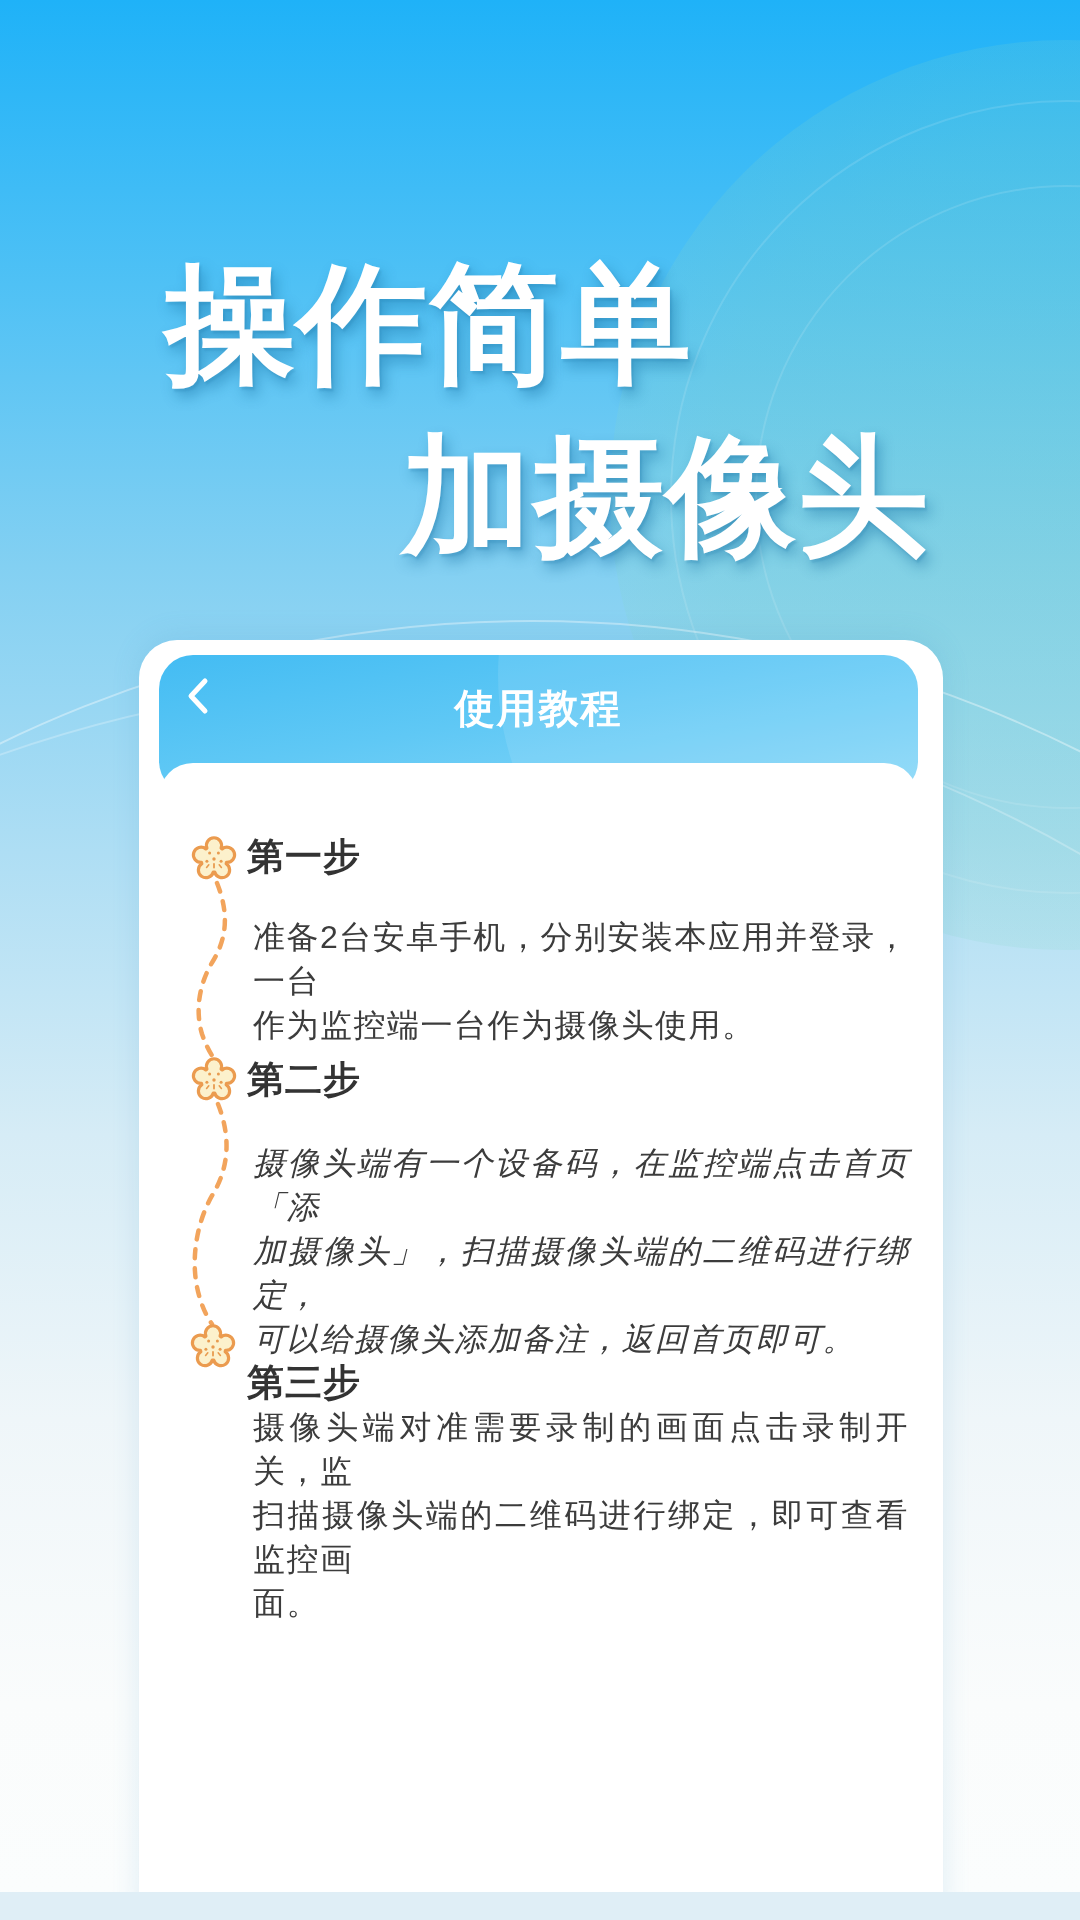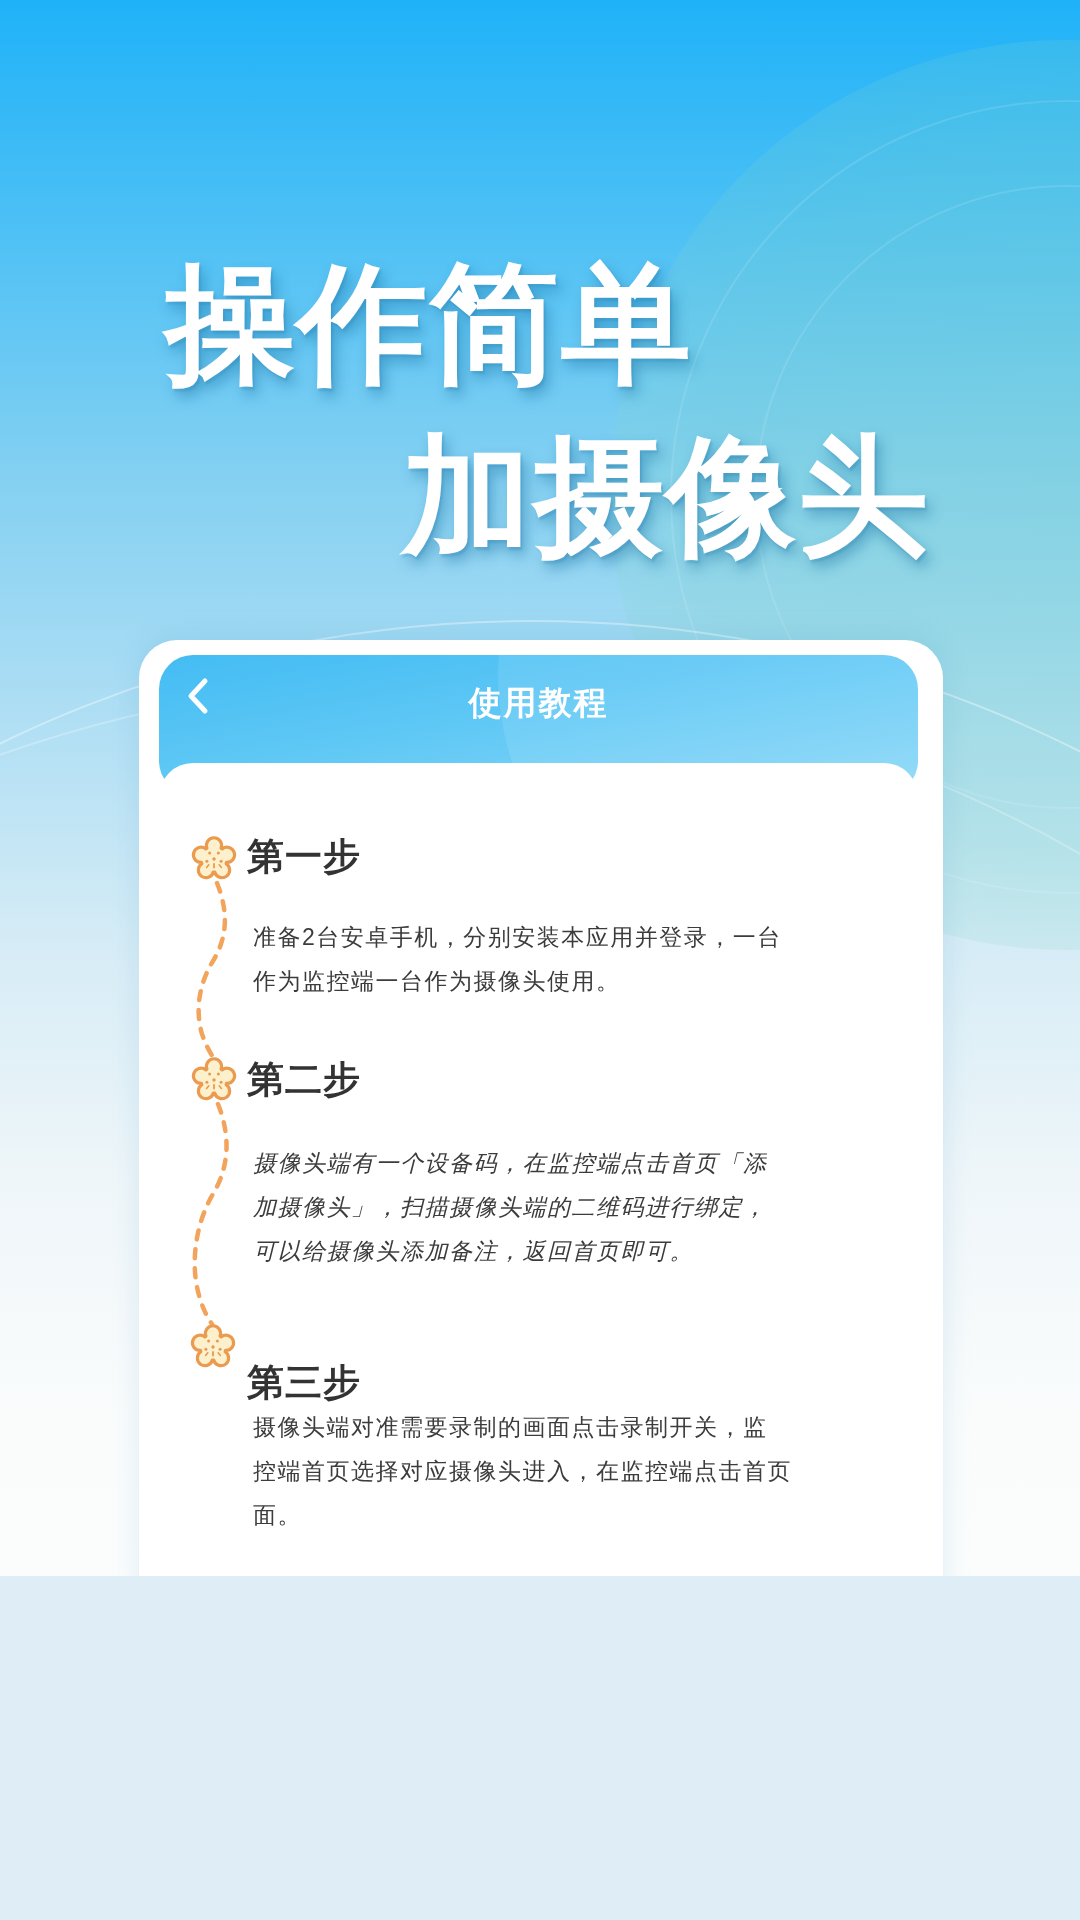--- a/index.html
+++ b/index.html
@@ -1,17 +1,17 @@
 <!DOCTYPE html>
 <html><head>
 <meta charset="utf-8">
 <style>
   html,body{margin:0;padding:0;background:#dfeef6;}
   .screen{
-    position:relative;width:1080px;height:1576px;overflow:hidden;
+    position:relative;width:1080px;height:1892px;overflow:hidden;
     font-family:"Liberation Sans","DejaVu Sans",sans-serif;
     background:linear-gradient(180deg,#1FB2F8 0%,#4FC1F5 15%,#83D0F2 30%,
       #AEDEF4 45%,#D6ECF6 60%,#EFF6F9 75%,#FAFCFC 90%,#FBFDFD 100%);
   }
   
   .bg-big-circle{position:absolute;left:610px;top:40px;width:910px;height:910px;border-radius:50%;
     background:radial-gradient(circle,rgba(126,211,194,0.30) 0%,rgba(126,211,194,0.24) 55%,
       rgba(140,216,205,0.12) 80%,rgba(140,216,205,0) 99%);}
   .bg-ring{position:absolute;border-radius:50%;border:2px solid rgba(255,255,255,0.12);}
   .bg-ring.r1{left:755px;top:185px;width:620px;height:620px;}
@@ -28,31 +28,31 @@
   
   .card{position:absolute;left:139px;top:640px;width:804px;height:1280px;background:#ffffff;
     border-radius:38px 38px 0 0;box-shadow:0 -4px 28px rgba(70,150,200,0.16);}
   .card-header{position:absolute;left:20px;top:15px;width:759px;height:140px;border-radius:34px;
     background:linear-gradient(170deg,#43BCF3 0%,#5FC8F5 45%,#8BD8F8 100%);overflow:hidden;}
   .card-header::after{content:"";position:absolute;right:-140px;top:-260px;width:560px;height:560px;
     border-radius:50%;background:rgba(255,255,255,0.10);}
   .back-btn{position:absolute;left:16px;top:18px;width:46px;height:46px;background:transparent;
     border:none;padding:0;cursor:pointer;display:flex;align-items:center;justify-content:center;}
   .card-title{position:absolute;left:0;right:0;top:26px;text-align:center;color:#ffffff;
-    font-size:33px;font-weight:600;letter-spacing:2px;}
+    font-size:40px;font-weight:600;letter-spacing:2px;}
   .card-inner{position:absolute;left:20px;top:123px;width:759px;height:1157px;background:#ffffff;
     border-radius:34px 34px 0 0;}
   
   .rail{position:absolute;left:25px;top:70px;width:80px;height:545px;}
   .step-title{position:absolute;left:88px;font-size:37px;font-weight:700;color:#333333;
     letter-spacing:1px;line-height:44px;white-space:nowrap;}
   .step-title.t1{top:72px;}
   .step-title.t2{top:295px;text-align:right;}
   .step-title.t3{top:562px;margin-top:36px;}
-  .step-body{position:absolute;left:94px;width:656px;font-size:23px;line-height:44px;color:#3C3C3C;
+  .step-body{position:absolute;left:94px;width:656px;font-size:32px;line-height:44px;color:#3C3C3C;
     letter-spacing:1.5px;white-space:pre-line;text-align:justify;}
   .step-body.b1{top:152px;}
   .step-body.b2{top:378px;font-style:italic;}
   .step-body.b3{top:642px;}
 </style>
 </head>
 <body>
 
 <div class="screen">
 
@@ -111,18 +111,18 @@
       <div class="step-body b1">准备2台安卓手机，分别安装本应用并登录，一台
 作为监控端一台作为摄像头使用。</div>
 
       <div class="step-title t2">第二步</div>
       <div class="step-body b2">摄像头端有一个设备码，在监控端点击首页「添
 加摄像头」，扫描摄像头端的二维码进行绑定，
 可以给摄像头添加备注，返回首页即可。</div>
 
       <div class="step-title t3">第三步</div>
       <div class="step-body b3">摄像头端对准需要录制的画面点击录制开关，监
-控端首页选择对应摄像头进入，在监控端点击首页
+扫描摄像头端的二维码进行绑定，即可查看监控画
 面。</div>
 
     </div>
   </div>
 </div>
 
 </body></html>

